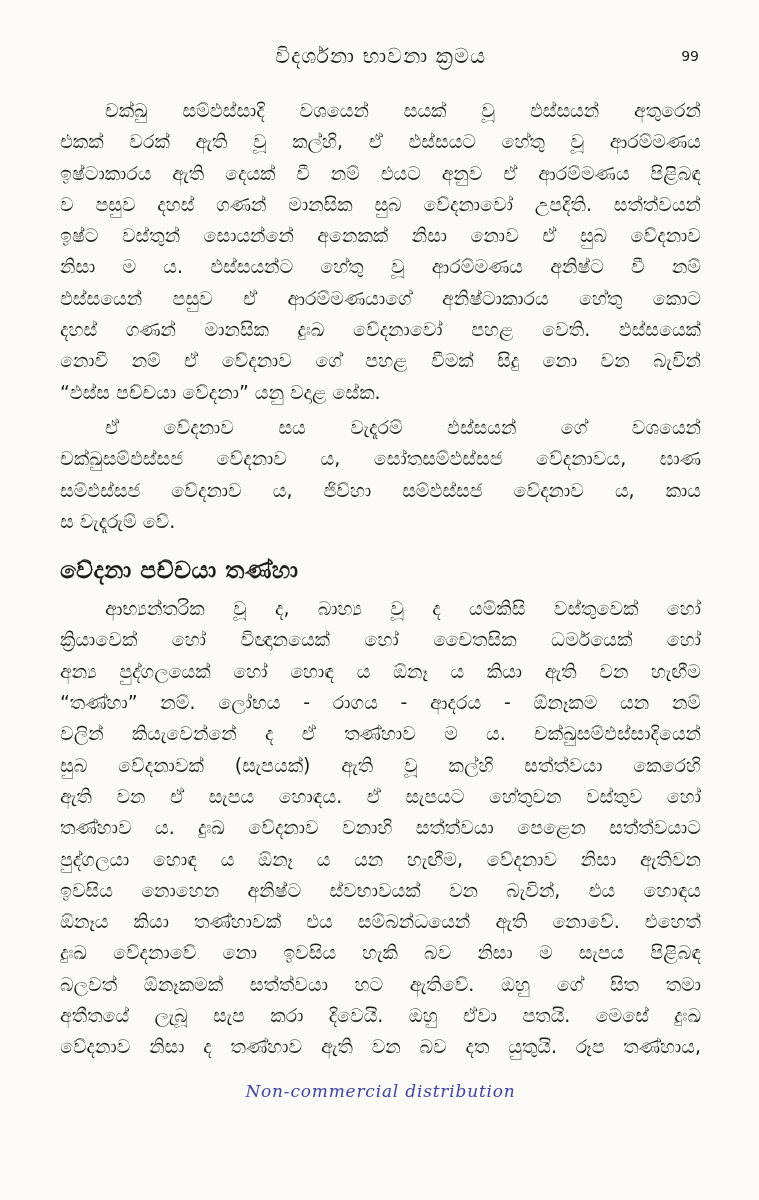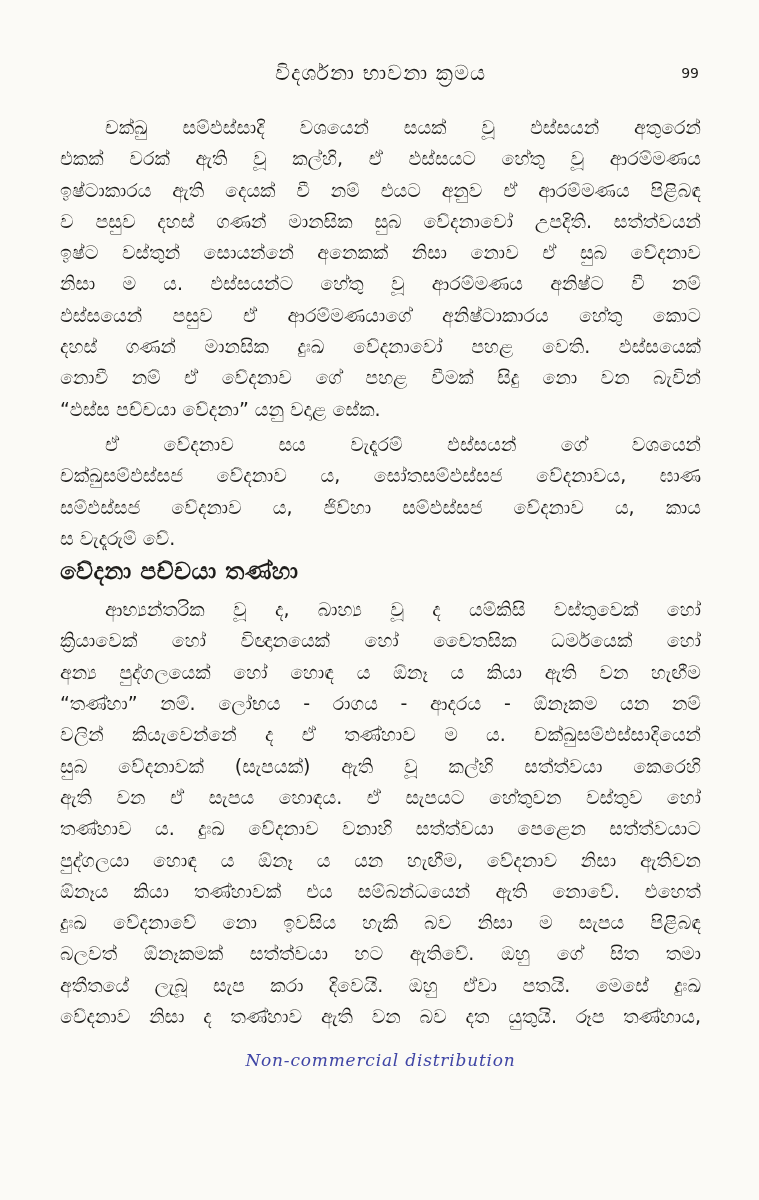--- a/index.html
+++ b/index.html
@@ -12,21 +12,21 @@
     background: #fbfaf6;
     overflow: hidden;
   }
   .page {
     position: relative;
     width: 737px;
     height: 1200px;
     font-family: "DejaVu Sans", sans-serif;
     color: #1e1d1b;
     box-sizing: border-box;
-    padding-top: 60px;
+    padding-top: 43px;
   }
   .text-block {
     margin-left: 60px;
     width: 641px;
   }
   .header-row {
     position: relative;
     height: 26px;
     font-size: 21px;
     line-height: 26px;
@@ -59,21 +59,21 @@
   }
   .line.indent {
     padding-left: 45px;
   }
   .line.no-just {
     text-align: center;
     text-align-last: left;
     white-space: normal;
   }
   .section-heading {
-    margin-top: 2px;
+    margin-top: 18px;
     height: 30px;
     line-height: 30px;
     font-size: 23.5px;
     font-weight: bold;
     letter-spacing: 0.5px;
   }
   .footer-note {
     margin-top: 18px;
     text-align: center;
     font-family: "DejaVu Serif", serif;
@@ -119,20 +119,21 @@
     <div class="para para-3">
       <div class="line indent">ආභ්‍යන්තරික වූ ද, බාහ්‍ය වූ ද යම්කිසි වස්තුවෙක් හෝ</div>
       <div class="line">ක්‍රියාවෙක් හෝ විඥානයෙක් හෝ චෛතසික ධර්මයෙක් හෝ</div>
       <div class="line">අන්‍ය පුද්ගලයෙක් හෝ හොඳ ය ඕනෑ ය කියා ඇති වන හැඟීම</div>
       <div class="line">“තණ්හා” නම්.  ලෝභය - රාගය - ආදරය - ඕනෑකම යන නම්</div>
       <div class="line">වලින් කියැවෙන්නේ ද ඒ තණ්හාව ම ය.  චක්ඛුසම්ඵස්සාදියෙන්</div>
       <div class="line">සුබ වේදනාවක් (සැපයක්) ඇති වූ කල්හි සත්ත්වයා කෙරෙහි</div>
       <div class="line">ඇති වන ඒ සැපය හොඳය.  ඒ සැපයට හේතුවන වස්තුව හෝ</div>
       <div class="line">තණ්හාව ය.  දුඃඛ වේදනාව වනාහි සත්ත්වයා පෙළෙන සත්ත්වයාට</div>
       <div class="line">පුද්ගලයා හොඳ ය ඕනෑ ය යන හැඟීම, වේදනාව නිසා ඇතිවන</div>
+      <div class="line">ඉවසිය නොහෙන අනිෂ්ට ස්වභාවයක් වන බැවින්, එය හොඳය</div>
       <div class="line">ඕනෑය කියා තණ්හාවක් එය සම්බන්ධයෙන් ඇති නොවේ.  එහෙත්</div>
       <div class="line">දුඃඛ වේදනාවේ නො ඉවසිය හැකි බව නිසා ම සැපය පිළිබඳ</div>
       <div class="line">බලවත් ඕනෑකමක් සත්ත්වයා හට ඇතිවේ.  ඔහු ගේ සිත තමා</div>
       <div class="line">අතීතයේ ලැබූ සැප කරා දිවෙයි.  ඔහු ඒවා පතයි.  මෙසේ දුඃඛ</div>
       <div class="line">වේදනාව නිසා ද තණ්හාව ඇති වන බව දත යුතුයි. රූප තණ්හාය,</div>
     </div>
 
     <div class="footer-note">Non-commercial distribution</div>
 
   </div>

